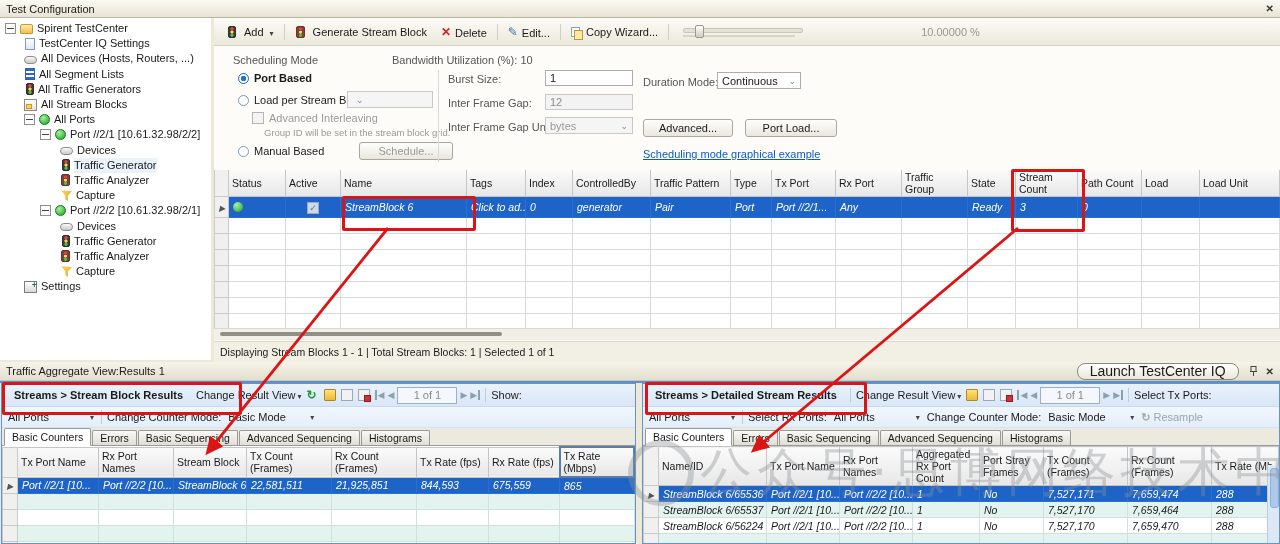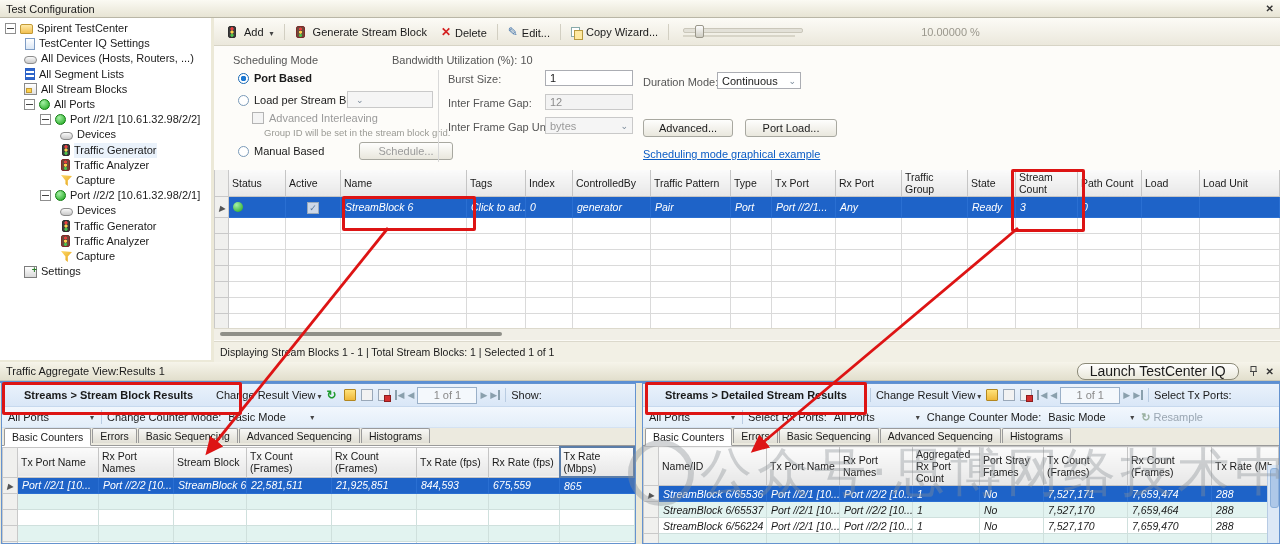--- a/index.html
+++ b/index.html
@@ -102,40 +102,40 @@
   .pin{margin-left:10px;width:9px;height:11px}
   .rclose{margin-left:8px;font-size:10px;font-weight:bold;color:#333}
   .panes{position:absolute;left:0;top:19px;right:0;bottom:0;border-top:2px solid #5b8fd4;display:flex}
   .pane{background:#fff;border:1px solid #6593cf;box-sizing:border-box;position:relative;overflow:hidden}
   .pane.left{width:636px;margin-left:1px}
   .pane.right{width:639px;margin-left:6px}
   .prow1{height:22px;background:linear-gradient(#eaf2fb,#d9e7f7);display:flex;align-items:center;
     padding:0 4px;gap:5px;border-bottom:1px solid #c7d9ee;white-space:nowrap}
   .prow2{height:20px;background:linear-gradient(#f2f7fd,#e3eef9);display:flex;align-items:center;
     padding:0 4px;gap:5px;border-bottom:1px solid #d4e2f2;white-space:nowrap}
-  .ptitle{font-weight:bold;padding:1px 18px}
+  .ptitle{font-weight:bold;padding:1px 8px}
   .psep{width:1px;height:14px;background:#b9cce2}
   .mini-ico{width:12px;height:12px;display:inline-block;box-sizing:border-box}
   .mi-refresh{color:#1f9b2f;font-size:12px;line-height:12px}.mi-refresh::before{content:"↻";font-weight:bold}
   .mi-book{background:linear-gradient(#ffe27a,#efb83a);border:1px solid #b3871e;border-radius:1px}
   .mi-copy1{background:#f2f2f2;border:1px solid #9aa8b8;position:relative}
   .mi-copy2{background:#f2f2f2;border:1px solid #9aa8b8;position:relative}
   .mi-copy2::after{content:"";position:absolute;right:-2px;bottom:-2px;width:5px;height:5px;background:#d43030;border:1px solid #8c1d1d}
   .nav{display:flex;align-items:center;gap:3px;color:#93a5b5}
   .nav .navbtn{font-size:9px;color:#8aa0ad}
   .navbtn.prev::before,.navbtn.first::before{content:"◀"}
   .navbtn.next::before,.navbtn.last::before{content:"▶"}
   .navbtn.first{border-left:2px solid #8aa0ad;padding-left:1px}
   .navbtn.last{border-right:2px solid #8aa0ad;padding-right:1px}
   .pagebox{border:1px solid #9ab0c8;background:#f4f8fc;color:#8a8a8a;width:58px;text-align:center;height:15px;line-height:14px}
   .ddflat{display:inline-flex;align-items:center;min-width:86px;justify-content:space-between;padding:0 2px}
   .ddflat::after{content:"▾";font-size:8px;color:#444;margin-left:6px}
   .resample{color:#9aa6b2;display:flex;align-items:center;gap:3px}
   .resample::before{content:"↻";color:#9ab0a0;font-weight:bold}
-  .tabs{height:17px;background:#eceadf;display:flex;padding-left:2px;gap:1px;border-bottom:1px solid #9a9a9a}
+  .tabs{height:17px;background:#eceadf;display:flex;align-items:flex-end;padding-left:2px;gap:1px;border-bottom:1px solid #9a9a9a}
   .tab{border:1px solid #9a9a9a;border-bottom:none;border-radius:2px 2px 0 0;font-size:10.5px;
     background:linear-gradient(#f8f8f6,#e0deD4);padding:0 7px;height:14px;line-height:14px}
   .tab.active{background:#fff;height:16px;line-height:16px;position:relative;z-index:2;border-bottom:1px solid #fff;margin-bottom:-1px}
   table.res{border-collapse:collapse;table-layout:fixed;width:100%;background:#fff}
   table.res th{background:linear-gradient(#fbfbfb,#e7e7e7);border:1px solid #c5c5c5;font-weight:normal;
     font-size:10.5px;text-align:left;padding:1px 3px;line-height:12px;height:26px;overflow:hidden}
   table.res th.focus{border:2px solid #5b7da8}
   table.res td{border:1px solid #cfe0dd;font-size:10.5px;font-style:italic;padding:0 4px;height:15px;overflow:hidden;white-space:nowrap}
   table.res tr.sel td{background:#1e63c8;color:#fff;border-color:#2a6fd2}
   table.res tr.alt td{background:#e2f3f0}
@@ -167,20 +167,24 @@
       <span class="ti ti-doc"></span>
       <span class="tlabel">TestCenter IQ Settings</span>
     </div>
   <div class="tnode lvl1">
       <span class="ti ti-device"></span>
       <span class="tlabel">All Devices (Hosts, Routers, ...)</span>
     </div>
   <div class="tnode lvl1">
       <span class="ti ti-list"></span>
       <span class="tlabel">All Segment Lists</span>
+    </div>
+  <div class="tnode lvl1">
+      <span class="ti ti-traffic"></span>
+      <span class="tlabel">All Traffic Generators</span>
     </div>
   <div class="tnode lvl1">
       <span class="ti ti-stream"></span>
       <span class="tlabel">All Stream Blocks</span>
     </div>
   <div class="tnode lvl1">
       <span class="exp"></span>
       <span class="ti ti-port"></span>
       <span class="tlabel">All Ports</span>
     </div>

